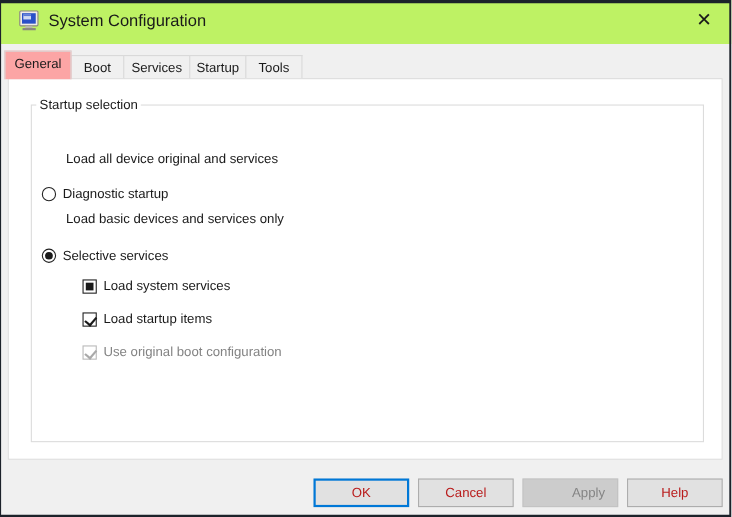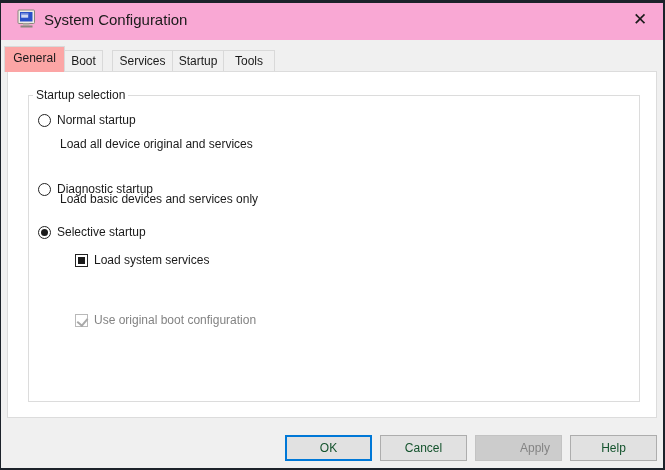--- a/index.html
+++ b/index.html
@@ -14,21 +14,21 @@
     background:#f0f0f0; overflow:hidden;
   }
   .window-border {
     position:absolute; inset:0; pointer-events:none; z-index:50;
     border:solid #1c222a; border-width:3px 2px 2px 1px;
   }
 
   
   .titlebar {
     position:absolute; left:0; top:0; width:665px; height:40px;
-    background:#f9a8d4;
+    background:#bef264;
   }
   .app-icon { position:absolute; left:17px; top:9px; width:20px; height:20px; }
   .title {
     position:absolute; left:44px; top:11px;
     font-size:15px; color:#1a1a1a; white-space:nowrap;
   }
   .close-btn {
     position:absolute; right:6px; top:4px; width:38px; height:30px;
     background:transparent; border:none; cursor:pointer;
     font-size:17px; font-weight:300; color:#1a1a1a;
@@ -93,21 +93,21 @@
 
   .desc {
     position:absolute; z-index:6; font-size:12px; color:#1a1a1a; white-space:nowrap;
   }
 
   
   .btn {
     position:absolute; top:435px; width:87px; height:26px;
     background:#e1e1e1; border:1px solid #adadad;
     font-family:"Liberation Sans","DejaVu Sans",sans-serif;
-    font-size:12px; color:#14532d; cursor:pointer; z-index:6;
+    font-size:12px; color:#b91c1c; cursor:pointer; z-index:6;
   }
   .btn.default { border:2px solid #0078d7; }
   .btn.disabled {
     background:#cccccc; border:1px solid #c3c3c3; color:#848484; cursor:default;
   }
 </style>
 </head>
 <body>
 
 <div class="window">
@@ -122,53 +122,53 @@
         <rect x="6" y="14.5" width="6.5" height="2" fill="#b9b5ad"></rect>
         <rect x="3.5" y="16.5" width="12" height="2" fill="#8a867e"></rect>
       </svg>
     </span>
     <span class="title">System Configuration</span>
     <button class="close-btn">✕</button>
   </div>
 
   <div>
     <div class="tab active" style="left:4px;   width:61px;">General</div>
-    <div class="tab" style="left:64px;  width:39px;">Boot</div>
+    <div class="tab" style="left:64px;  width:49px;">Boot</div>
     <div class="tab" style="left:112px; width:61px;">Services</div>
     <div class="tab" style="left:172px; width:52px;">Startup</div>
     <div class="tab" style="left:223px; width:52px;">Tools</div>
   </div>
 
   <div class="tabpage"></div>
 
   <div class="groupbox"></div>
   <span class="groupbox-label">Startup selection</span>
 
-  <div class="row" style="left:38px; top:113px;">
-    <span class="radio"></span>
-    <label>Normal startup</label>
-  </div>
   <span class="desc" style="left:60px; top:137px;">Load all device original and services</span>
 
-  <div class="row" style="left:38px; top:182px;">
+  <div class="row" style="left:38px; top:169px;">
     <span class="radio"></span>
     <label>Diagnostic startup</label>
   </div>
   <span class="desc" style="left:60px; top:192px;">Load basic devices and services only</span>
 
   <div class="row" style="left:38px; top:225px;">
     <span class="radio selected"></span>
-    <label>Selective startup</label>
+    <label>Selective services</label>
   </div>
 
   <div class="row" style="left:75px; top:253px;">
     <span class="checkbox indeterminate"></span>
     <label>Load system services</label>
   </div>
 
+  <div class="row" style="left:75px; top:283px;">
+    <span class="checkbox checked"></span>
+    <label>Load startup items</label>
+  </div>
 
   <div class="row disabled" style="left:75px; top:313px;">
     <span class="checkbox checked"></span>
     <label>Use original boot configuration</label>
   </div>
 
   <button class="btn default" style="left:285px;">OK</button>
   <button class="btn" style="left:380px;">Cancel</button>
   <button class="btn disabled" style="left:475px;padding-left:33px;" disabled="">Apply</button>
   <button class="btn" style="left:570px;">Help</button>

